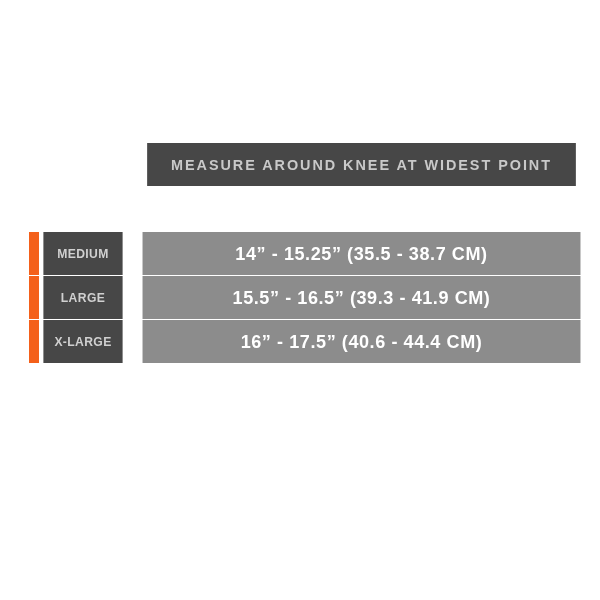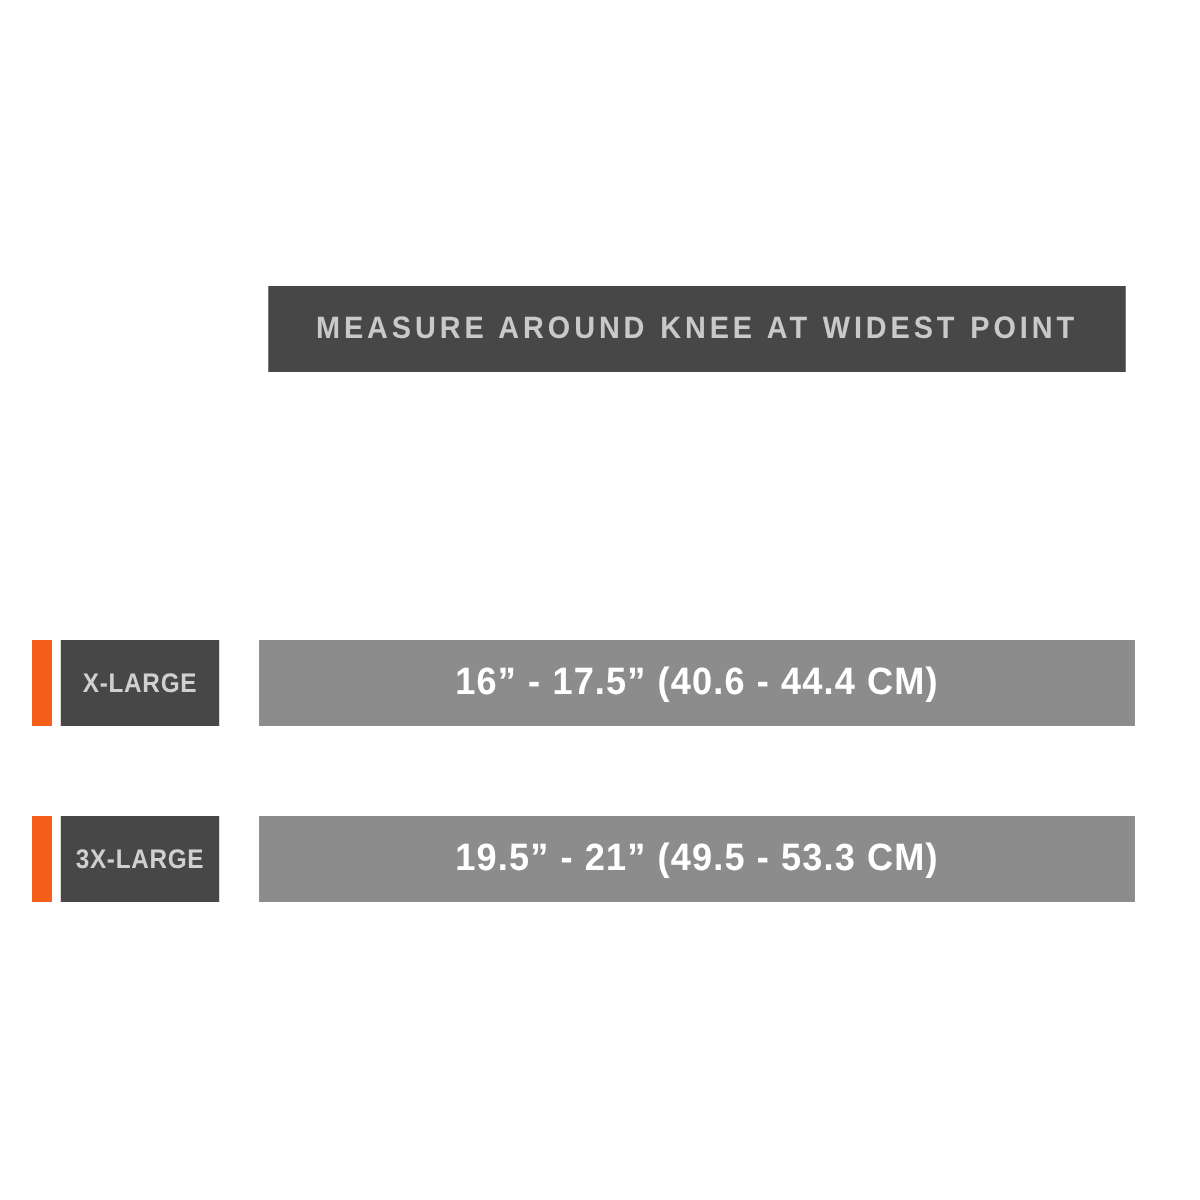--- a/index.html
+++ b/index.html
@@ -11,21 +11,21 @@
   body {
     width: 600px;
     height: 600px;
     font-family: "Liberation Sans", sans-serif;
     overflow: hidden;
   }
 
   
   #size-chart {
     position: absolute;
-    left: 16px;
+    left: 29px;
     top: 143px;
     width: 563px;
     height: 311px;
     text-decoration: underline;
   }
 
   
   .chart-header-row {
     position: absolute;
     left: 0;
@@ -123,28 +123,33 @@
 <body>
 
 <div id="size-chart">
 
   <div class="chart-header-row">
     <div class="header-spacer"></div>
     <div class="header-title">MEASURE AROUND KNEE AT WIDEST POINT</div>
   </div>
 
 
+  <div class="chart-row r1">
+    <div class="row-accent"></div>
+    <div class="row-label">MEDIUM</div>
+    <div class="row-value">14” - 15.25” (35.5 - 38.7 CM)</div>
+  </div>
 
+  <div class="chart-row r2">
+    <div class="row-accent"></div>
+    <div class="row-label">LARGE</div>
+    <div class="row-value">15.5” - 16.5” (39.3 - 41.9 CM)</div>
+  </div>
 
   <div class="chart-row r3">
     <div class="row-accent"></div>
     <div class="row-label">X-LARGE</div>
     <div class="row-value">16” - 17.5” (40.6 - 44.4 CM)</div>
   </div>
 
 
-  <div class="chart-row r5">
-    <div class="row-accent"></div>
-    <div class="row-label">3X-LARGE</div>
-    <div class="row-value">19.5” - 21” (49.5 - 53.3 CM)</div>
-  </div>
 
 </div>
 
 </body></html>

